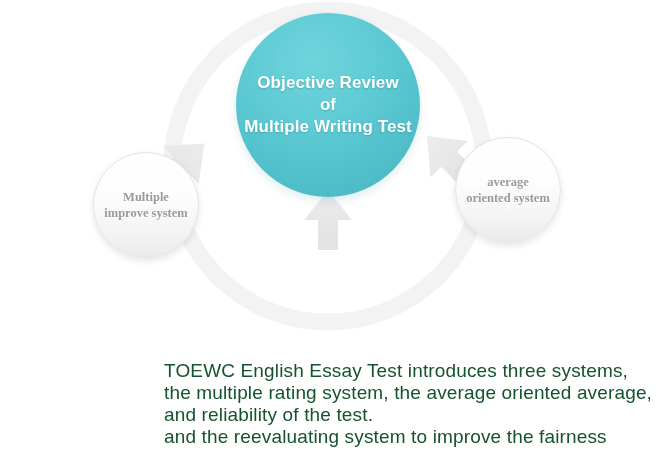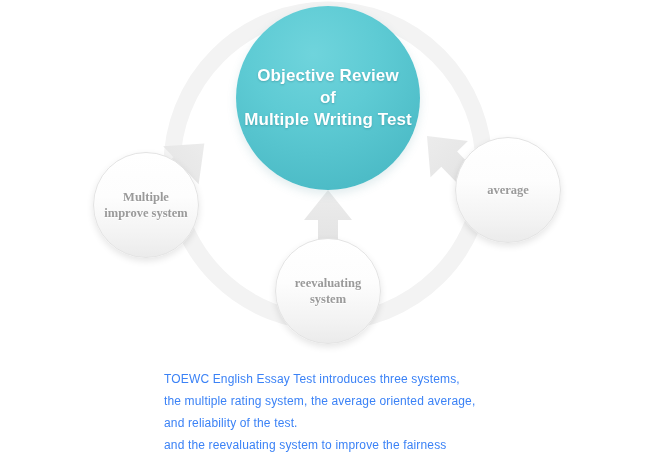--- a/index.html
+++ b/index.html
@@ -33,21 +33,21 @@
     border-radius: 50%;
     display: flex;
     align-items: center;
     justify-content: center;
     text-align: center;
     box-sizing: border-box;
   }
 
   .node-main {
     left: 236px;
-    top: 6px;
+    top: 13px;
     width: 184px;
     height: 184px;
     background: radial-gradient(circle at 42% 26%, #6fd4dc 0%, #5ecbd4 38%, #4dbcc7 78%, #46b6c2 100%);
     box-shadow: 0 4px 10px rgba(90,150,160,0.18);
     z-index: 5;
   }
   .node-main .label {
     color: #ffffff;
     font-weight: bold;
     font-size: 17px;
@@ -74,24 +74,24 @@
   }
 
   #node-left   { left: 93px;  top: 152px; }
   #node-right  { left: 455px; top: 137px; }
   #node-bottom { left: 275px; top: 238px; }
 
   
   .caption {
     position: absolute;
     left: 164px;
-    top: 368px;
+    top: 360px;
     width: 470px;
-    color: #3b82f6;
-    font-size: 12px;
+    color: #14532d;
+    font-size: 19px;
     line-height: 22px;
     letter-spacing: 0.15px;
   }
   .caption .cline { display: block; white-space: pre; }
 </style>
 </head>
 <body>
 
 <div id="stage">
 
@@ -129,29 +129,24 @@
   <div class="node node-sm" id="node-left">
     <div class="label">
       <span>Multiple</span><br>
       <span>improve system</span>
     </div>
   </div>
 
   <div class="node node-sm" id="node-right">
     <div class="label">
       <span>average</span><br>
+      <span>oriented system</span>
     </div>
   </div>
 
-  <div class="node node-sm" id="node-bottom">
-    <div class="label">
-      <span>reevaluating</span><br>
-      <span>system</span>
-    </div>
-  </div>
 
   <div class="caption">
     <span class="cline">TOEWC English Essay Test introduces three systems,</span>
     <span class="cline">the multiple rating system, the average oriented average,</span>
     <span class="cline">and reliability of the test.</span>
     <span class="cline">and the reevaluating system to improve the fairness</span>
   </div>
 
 </div>
 

